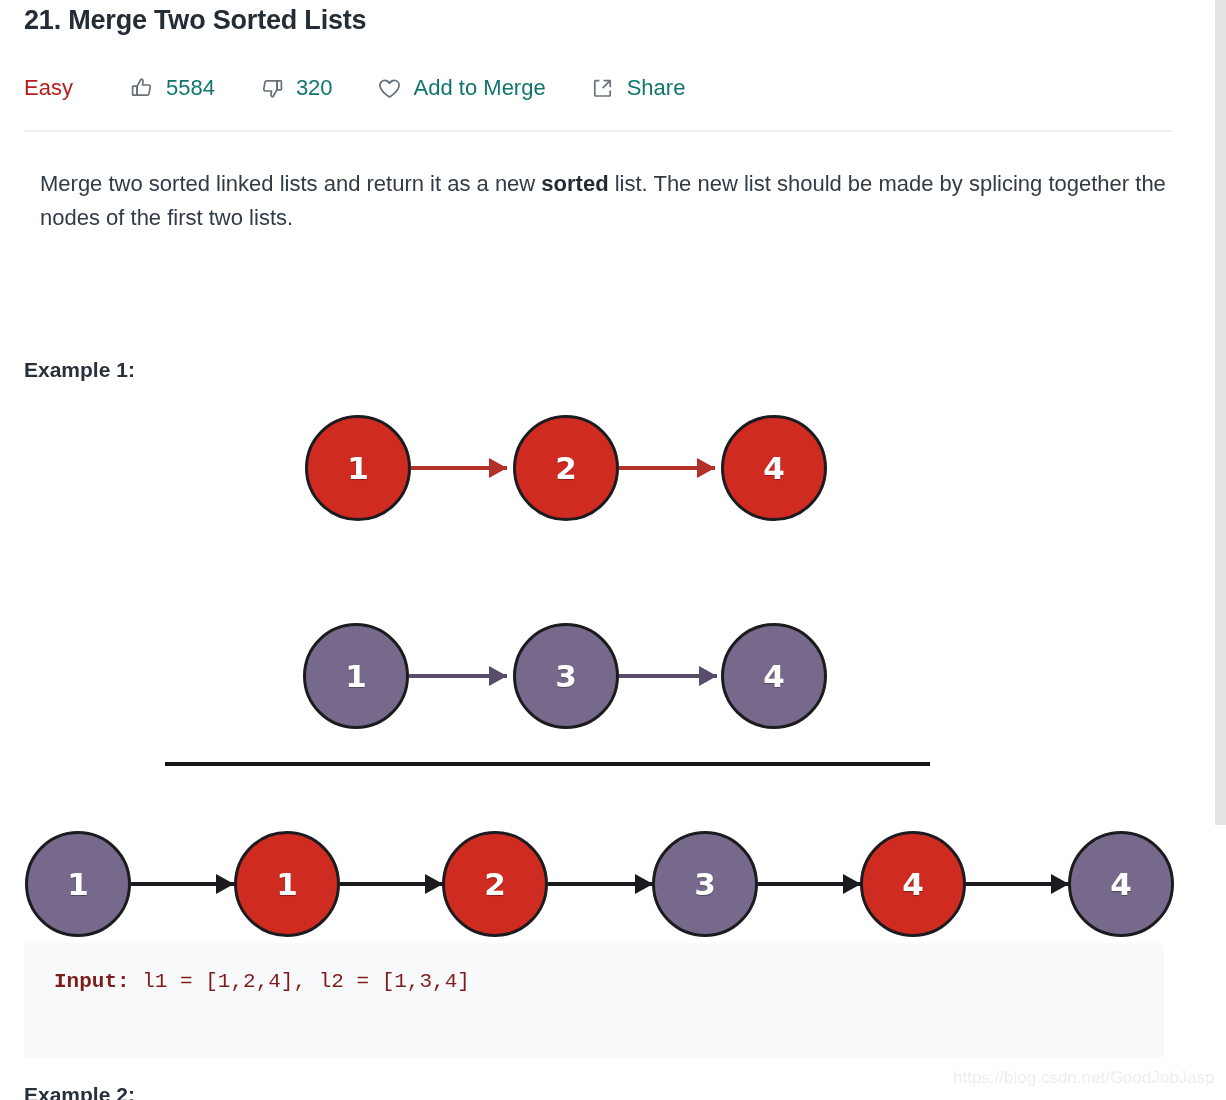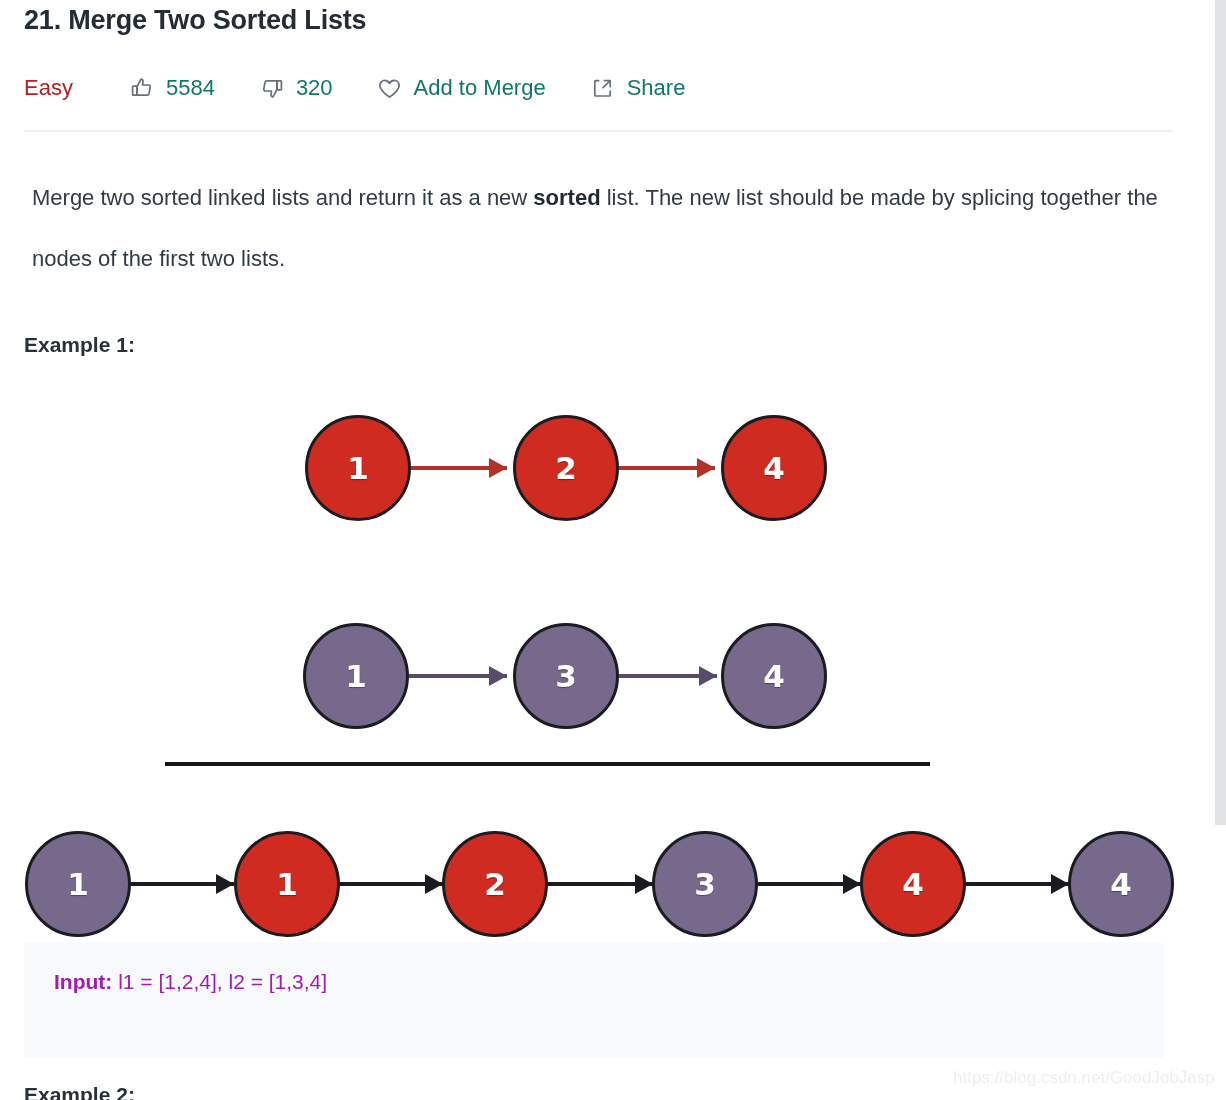--- a/index.html
+++ b/index.html
@@ -75,34 +75,34 @@
     left: 24px;
     top: 130px;
     width: 1148px;
     height: 2px;
     background: #eceef0;
   }
 
   
   .desc {
     position: absolute;
-    left: 32px;
+    left: 40px;
     top: 167px;
     width: 1130px;
     font-size: 22px;
-    line-height: 61px;
+    line-height: 34px;
     color: #313b46;
   }
   .desc b { font-weight: bold; color: #222a33; }
 
   
   .example-label {
     position: absolute;
     left: 24px;
-    top: 333px;
+    top: 358px;
     font-size: 21px;
     font-weight: bold;
     color: #28313b;
   }
   .example-label-2 {
     position: absolute;
     left: 24px;
     top: 1083px;
     font-size: 21px;
     font-weight: bold;
@@ -171,24 +171,24 @@
     left: 24px;
     top: 943px;
     width: 1140px;
     height: 115px;
     background: #f7f9fa;
     border-radius: 4px;
     box-sizing: border-box;
     padding: 22px 0 0 30px;
   }
   .codeline {
-    font-family: Liberation Sans, sans-serif;
+    font-family: Liberation Mono, monospace;
     font-size: 21px;
     line-height: 34px;
-    color: #a21caf;
+    color: #7f1d1d;
     white-space: pre;
   }
   .codeline .k { font-weight: bold; }
 
   
   .watermark {
     position: absolute;
     left: 953px;
     top: 1068px;
     font-size: 17px;

